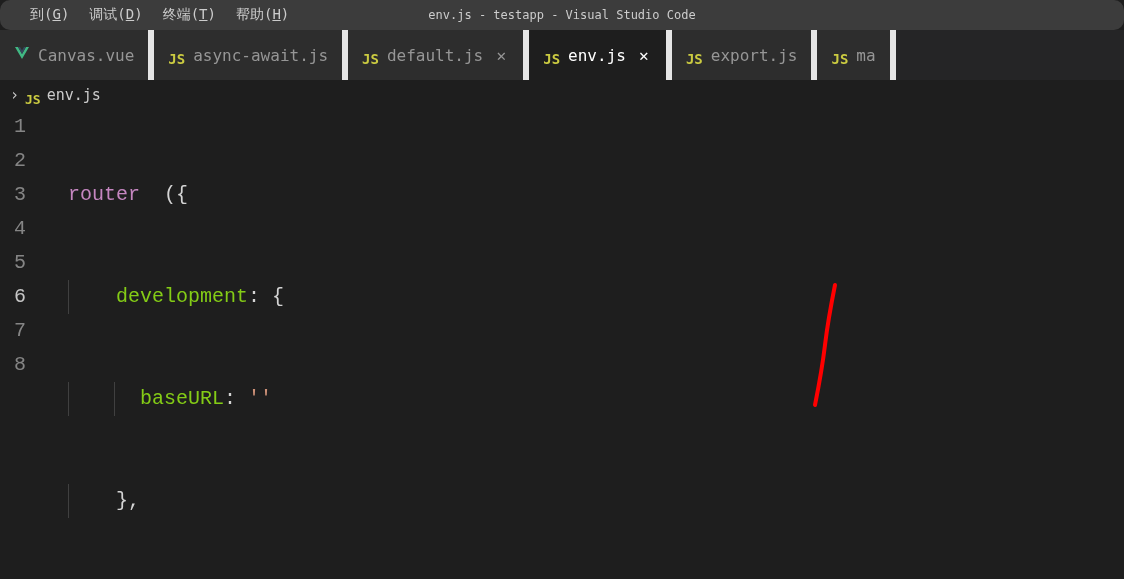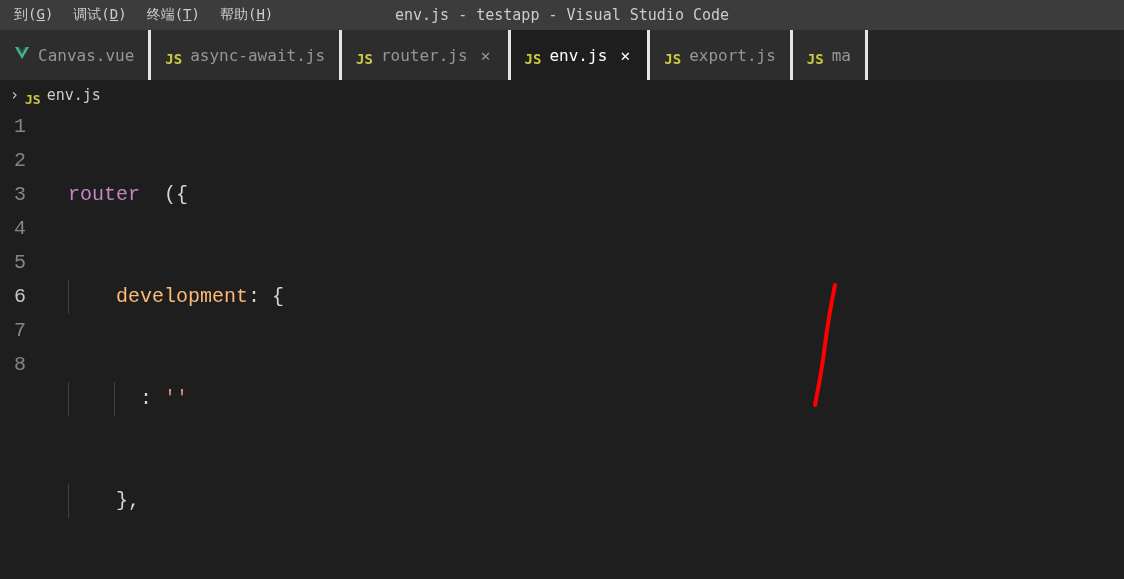--- a/index.html
+++ b/index.html
@@ -10,52 +10,53 @@
       width: 1124px;
       height: 579px;
       overflow: hidden;
       position: relative;
     }
     .menubar {
       height: 30px;
       background: #3c3c3c;
       display: flex;
       align-items: center;
-      padding-left: 4px;
+      padding-left: 20px;
       font-size: 14px;
+      border-radius: 10px;
     }
     .menu-item {
       padding: 4px 10px;
       cursor: pointer;
     }
     .menu-underline { text-decoration: underline; }
     .title {
       position: absolute;
       left: 50%;
       transform: translateX(-50%);
-      font-size: 15px;
+      font-size: 12px;
       color: #cccccc;
     }
     .tabs {
       height: 50px;
       background: #252526;
       display: flex;
       align-items: center;
     }
     .tab {
       height: 50px;
       display: flex;
       align-items: center;
       gap: 8px;
       padding: 0 14px;
       background: #2d2d2d;
       color: #969696;
       font-size: 16px;
       cursor: pointer;
-      border-right: 3px solid #e5e5e5;
+      border-right: 6px solid #e5e5e5;
     }
     .tab.active {
       background: #1e1e1e;
       color: #ffffff;
     }
     .tab-close {
       width: 16px;
       height: 16px;
       display: flex;
       align-items: center;
@@ -112,21 +113,21 @@
     }
     .indent-guide {
       border-left: 1px solid #404040;
       display: inline-block;
       height: 100%;
       width: 0;
       position: absolute;
     }
     .tok-keyword { color: #c586c0; }
     .tok-default { color: #569cd6; }
-    .tok-prop { color: #fdba74; font-family: Liberation Mono, monospace; }
+    .tok-prop { color: #84cc16; font-family: Liberation Mono, monospace; }
     .tok-punc { color: #d4d4d4; }
     .tok-string { color: #ce9178; }
     .tok-url { text-decoration: underline; text-decoration-color: #ce9178; }
     .annotation {
       position: absolute;
       pointer-events: none;
     }
   </style>
 </head>
 <body>
@@ -148,21 +149,21 @@
         </svg>
     </span>
     <span>Canvas.vue</span>
   </div>
   <div class="tab">
     <span class="tab-icon-js">JS</span>
     <span>async-await.js</span>
   </div>
   <div class="tab">
     <span class="tab-icon-js">JS</span>
-    <span>router.js</span>
+    <span>default.js</span>
     <span class="tab-close">✕</span>
   </div>
   <div class="tab active">
     <span class="tab-icon-js">JS</span>
     <span>env.js</span>
     <span class="tab-close">✕</span>
   </div>
   <div class="tab">
     <span class="tab-icon-js">JS</span>
     <span>export.js</span>
@@ -186,21 +187,21 @@
     <div>3</div>
     <div>4</div>
     <div>5</div>
     <div class="active-ln">6</div>
     <div>7</div>
     <div>8</div>
   </div>
   <div class="code">
     <div class="code-line"><span>  </span><span class="tok-keyword">router</span><span> </span><span class="tok-punc"> ({</span></div>
     <div class="code-line"><span class="indent-guide" style="left:24px;"></span><span>      </span><span class="tok-prop">development</span><span class="tok-punc">: {</span></div>
-    <div class="code-line"><span class="indent-guide" style="left:24px;"></span><span class="indent-guide" style="left:70px;"></span><span>        </span><span class="tok-punc">: </span><span class="tok-string">'</span><span class="tok-string">'</span></div>
+    <div class="code-line"><span class="indent-guide" style="left:24px;"></span><span class="indent-guide" style="left:70px;"></span><span>        </span><span class="tok-prop">baseURL</span><span class="tok-punc">: </span><span class="tok-string">'</span><span class="tok-string">'</span></div>
     <div class="code-line"><span class="indent-guide" style="left:24px;"></span><span>      </span><span class="tok-punc">},</span></div>
     
     
     
     
   </div>
 </div>
 
 <svg class="annotation" style="left:810px;top:280px;" width="40" height="130">
   <path d="M25 5 Q18 40 15 65 Q12 90 5 125" stroke="#ff0000" stroke-width="4" fill="none" stroke-linecap="round"></path>

